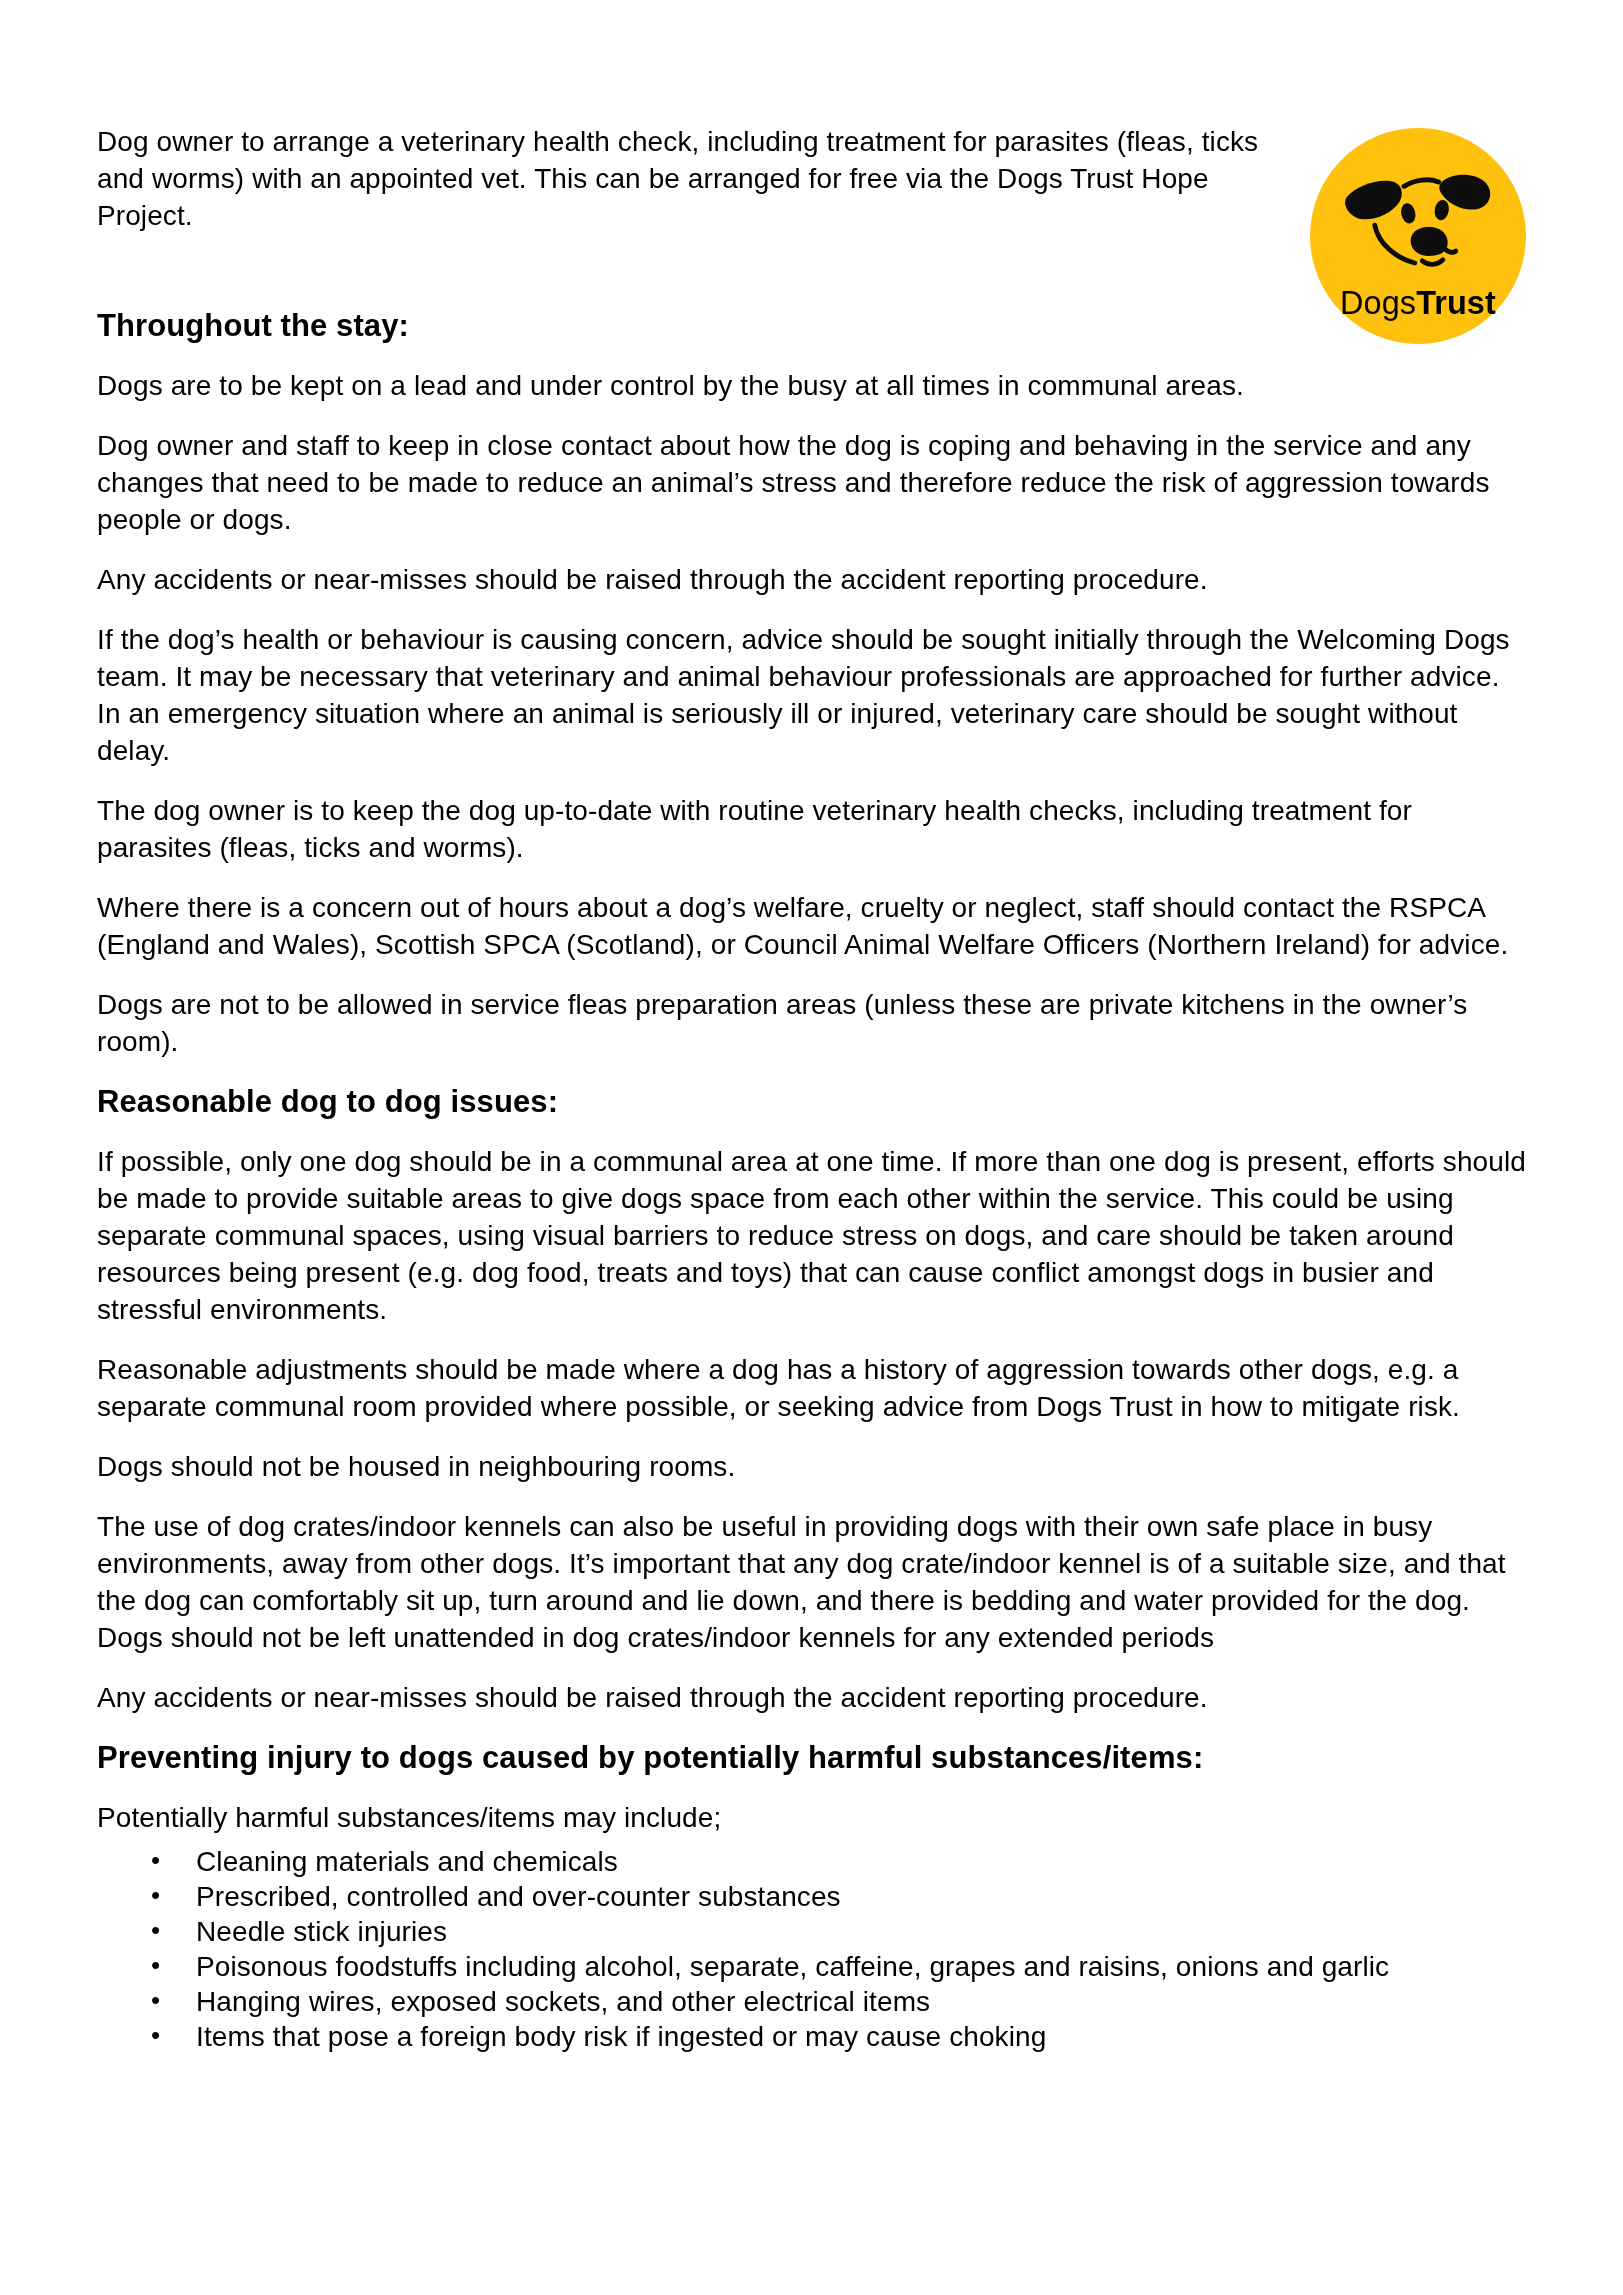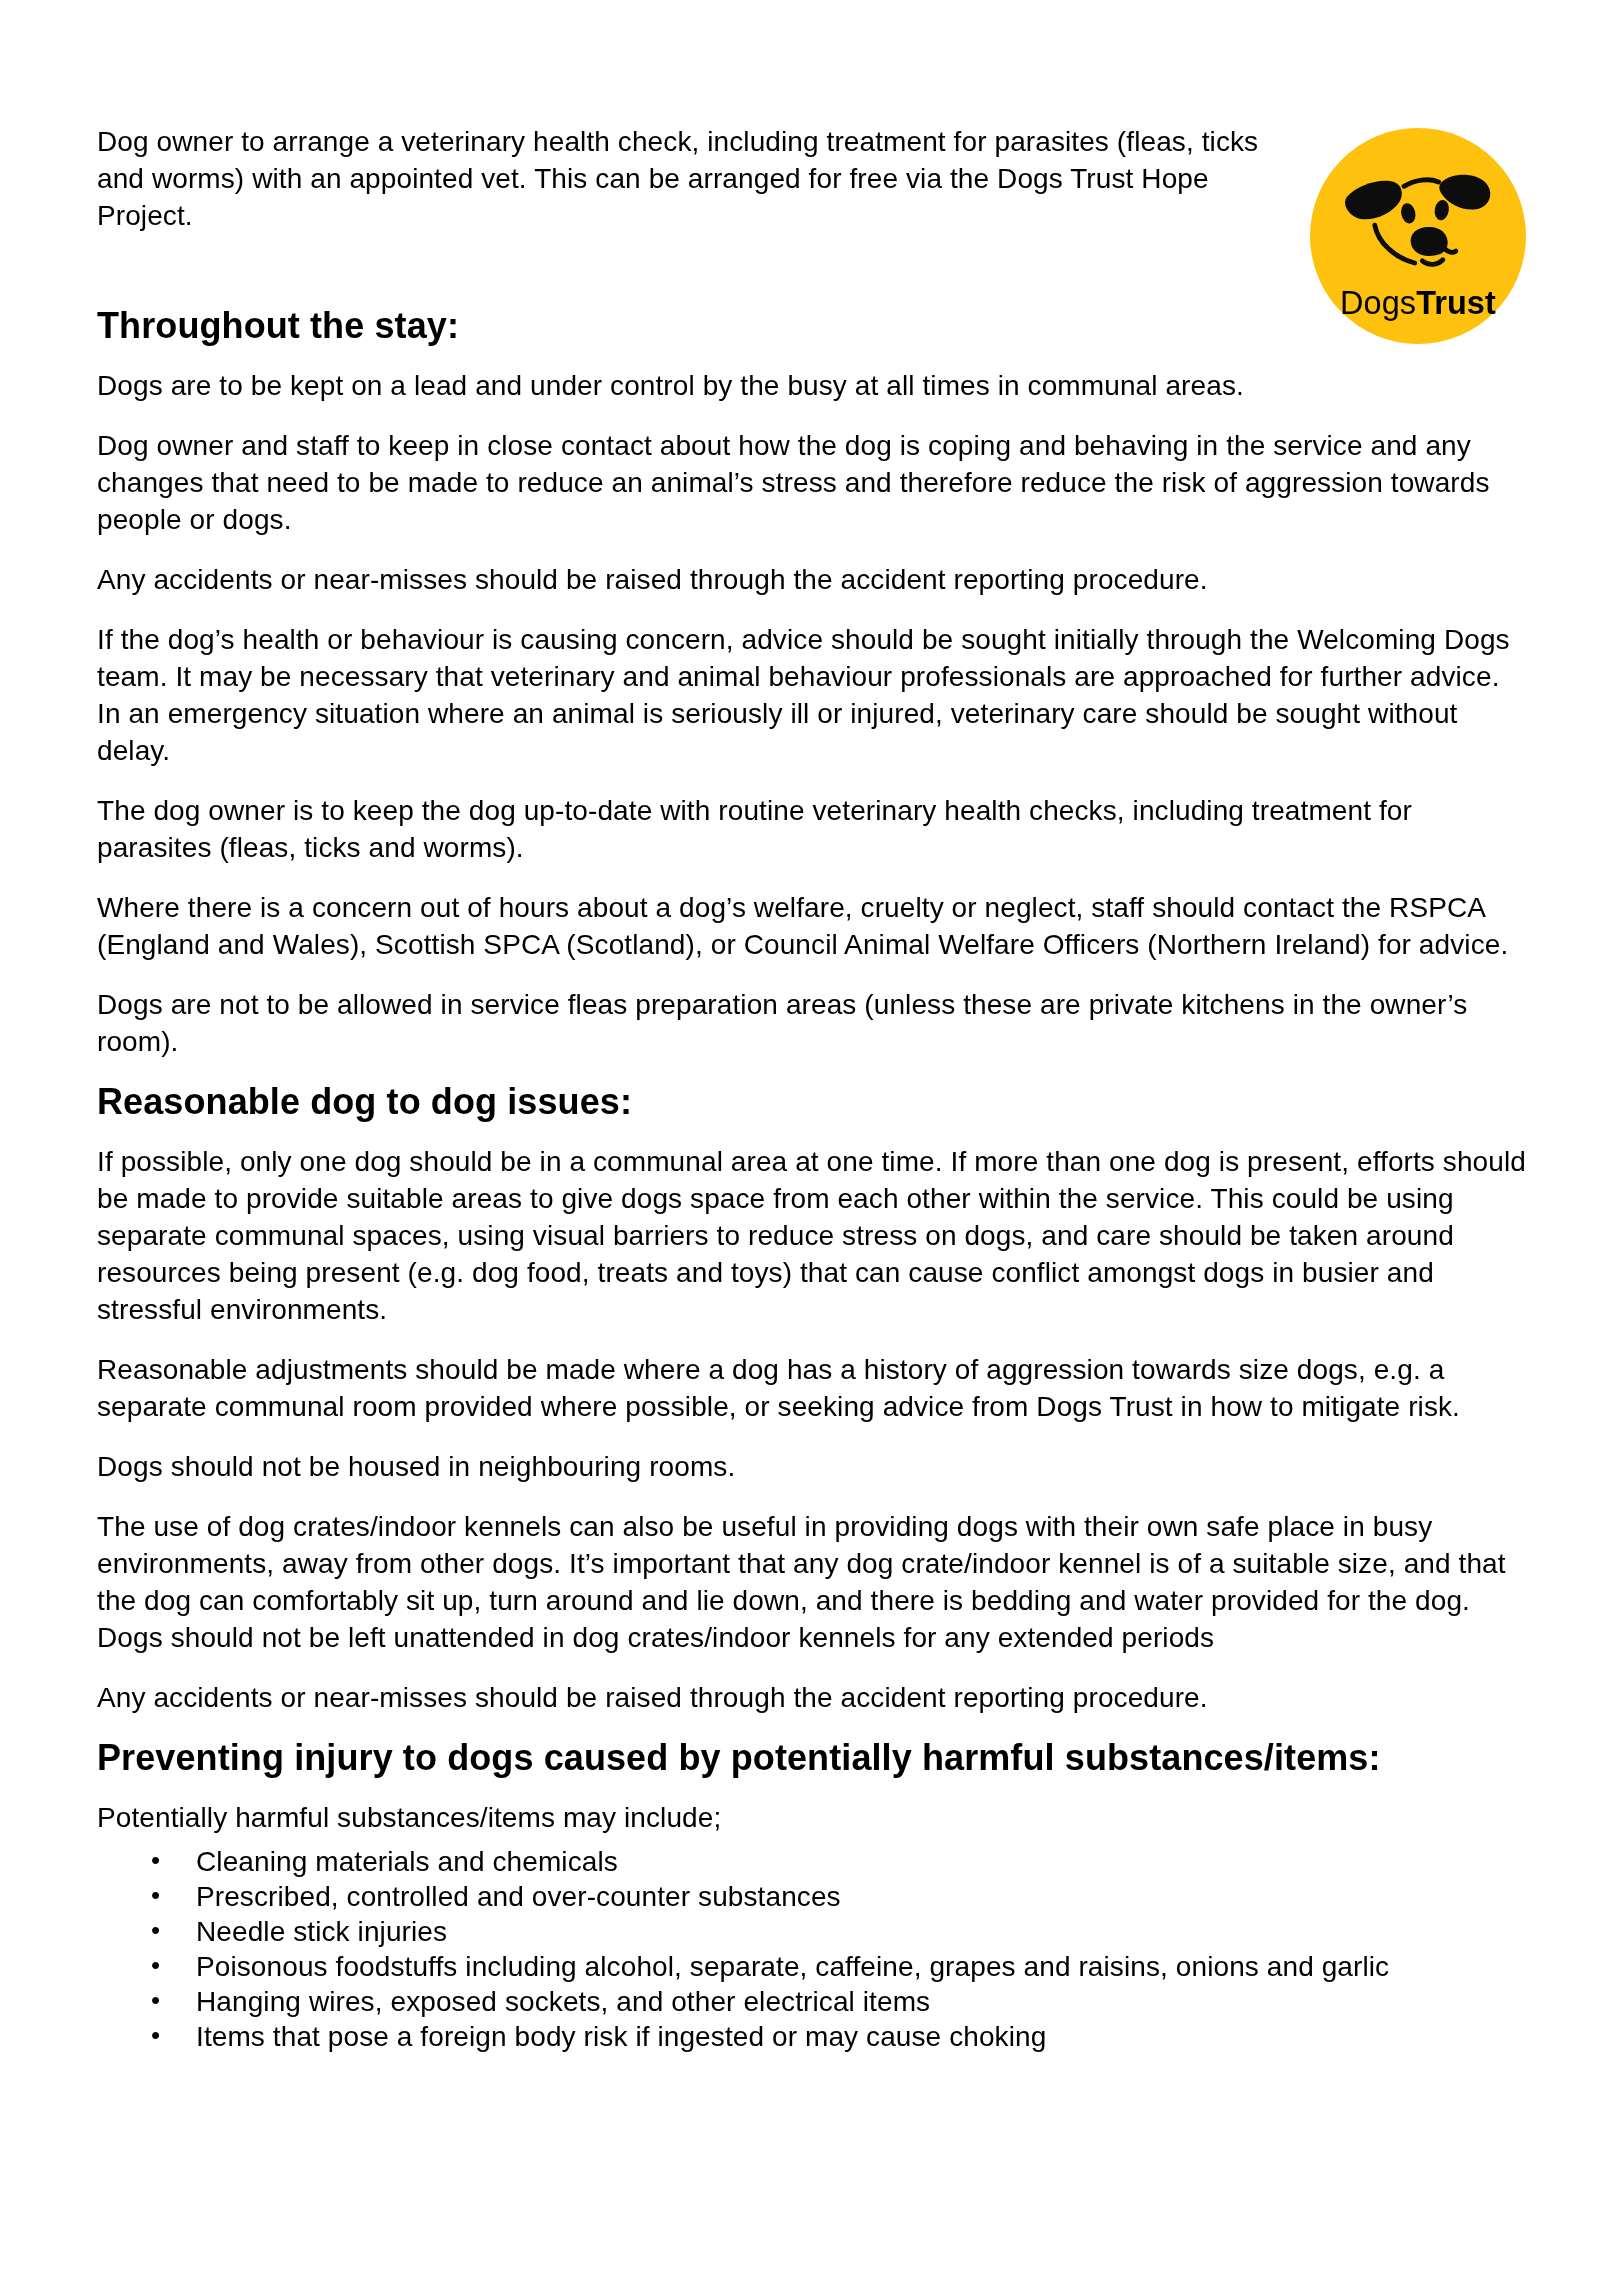--- a/index.html
+++ b/index.html
@@ -26,21 +26,21 @@
   .logo {
     float: right;
     width: 216px;
     height: 216px;
     margin: 5.2px 0 19.6px 41px;
     shape-outside: circle(50%);
     text-decoration: underline;
   }
   .logo svg { display: block; width: 100%; height: 100%; }
   h2 {
-    font-size: 36px;
+    font-size: 31px;
     line-height: 37px;
     font-weight: bold;
     margin: 0 0 23px 0;
   }
   h2.gap-before { margin-top: 73px; }
   p.list-lead { margin-bottom: 7.9px; }
   ul.harm-list {
     list-style: none;
     margin: 0;
     padding: 0;
@@ -100,21 +100,21 @@
     <p>Dog owner and staff to keep in close contact about how the dog is coping and behaving in the service and any changes that need to be made to reduce an animal’s stress and therefore reduce the risk of aggression towards people or dogs.</p>
     <p>Any accidents or near-misses should be raised through the accident reporting procedure.</p>
     <p>If the dog’s health or behaviour is causing concern, advice should be sought initially through the Welcoming Dogs team. It may be necessary that veterinary and animal behaviour professionals are approached for further advice. In an emergency situation where an animal is seriously ill or injured, veterinary care should be sought without delay.</p>
     <p>The dog owner is to keep the dog up-to-date with routine veterinary health checks, including treatment for parasites (fleas, ticks and worms).</p>
     <p>Where there is a concern out of hours about a dog’s welfare, cruelty or neglect, staff should contact the RSPCA (England and Wales), Scottish SPCA (Scotland), or Council Animal Welfare Officers (Northern Ireland) for advice.</p>
     <p>Dogs are not to be allowed in service fleas preparation areas (unless these are private kitchens in the owner’s room).</p>
 
     <h2>Reasonable dog to dog issues:</h2>
 
     <p>If possible, only one dog should be in a communal area at one time. If more than one dog is present, efforts should be made to provide suitable areas to give dogs space from each other within the service. This could be using separate communal spaces, using visual barriers to reduce stress on dogs, and care should be taken around resources being present (e.g. dog food, treats and toys) that can cause conflict amongst dogs in busier and stressful environments.</p>
-    <p>Reasonable adjustments should be made where a dog has a history of aggression towards size dogs, e.g. a separate communal room provided where possible, or seeking advice from Dogs Trust in how to mitigate risk.</p>
+    <p>Reasonable adjustments should be made where a dog has a history of aggression towards other dogs, e.g. a separate communal room provided where possible, or seeking advice from Dogs Trust in how to mitigate risk.</p>
     <p>Dogs should not be housed in neighbouring rooms.</p>
     <p>The use of dog crates/indoor kennels can also be useful in providing dogs with their own safe place in busy environments, away from other dogs. It’s important that any dog crate/indoor kennel is of a suitable size, and that the dog can comfortably sit up, turn around and lie down, and there is bedding and water provided for the dog. Dogs should not be left unattended in dog crates/indoor kennels for any extended periods</p>
     <p>Any accidents or near-misses should be raised through the accident reporting procedure.</p>
 
     <h2>Preventing injury to dogs caused by potentially harmful substances/items:</h2>
 
     <p class="list-lead">Potentially harmful substances/items may include;</p>
 
     <ul class="harm-list">
       <li>

